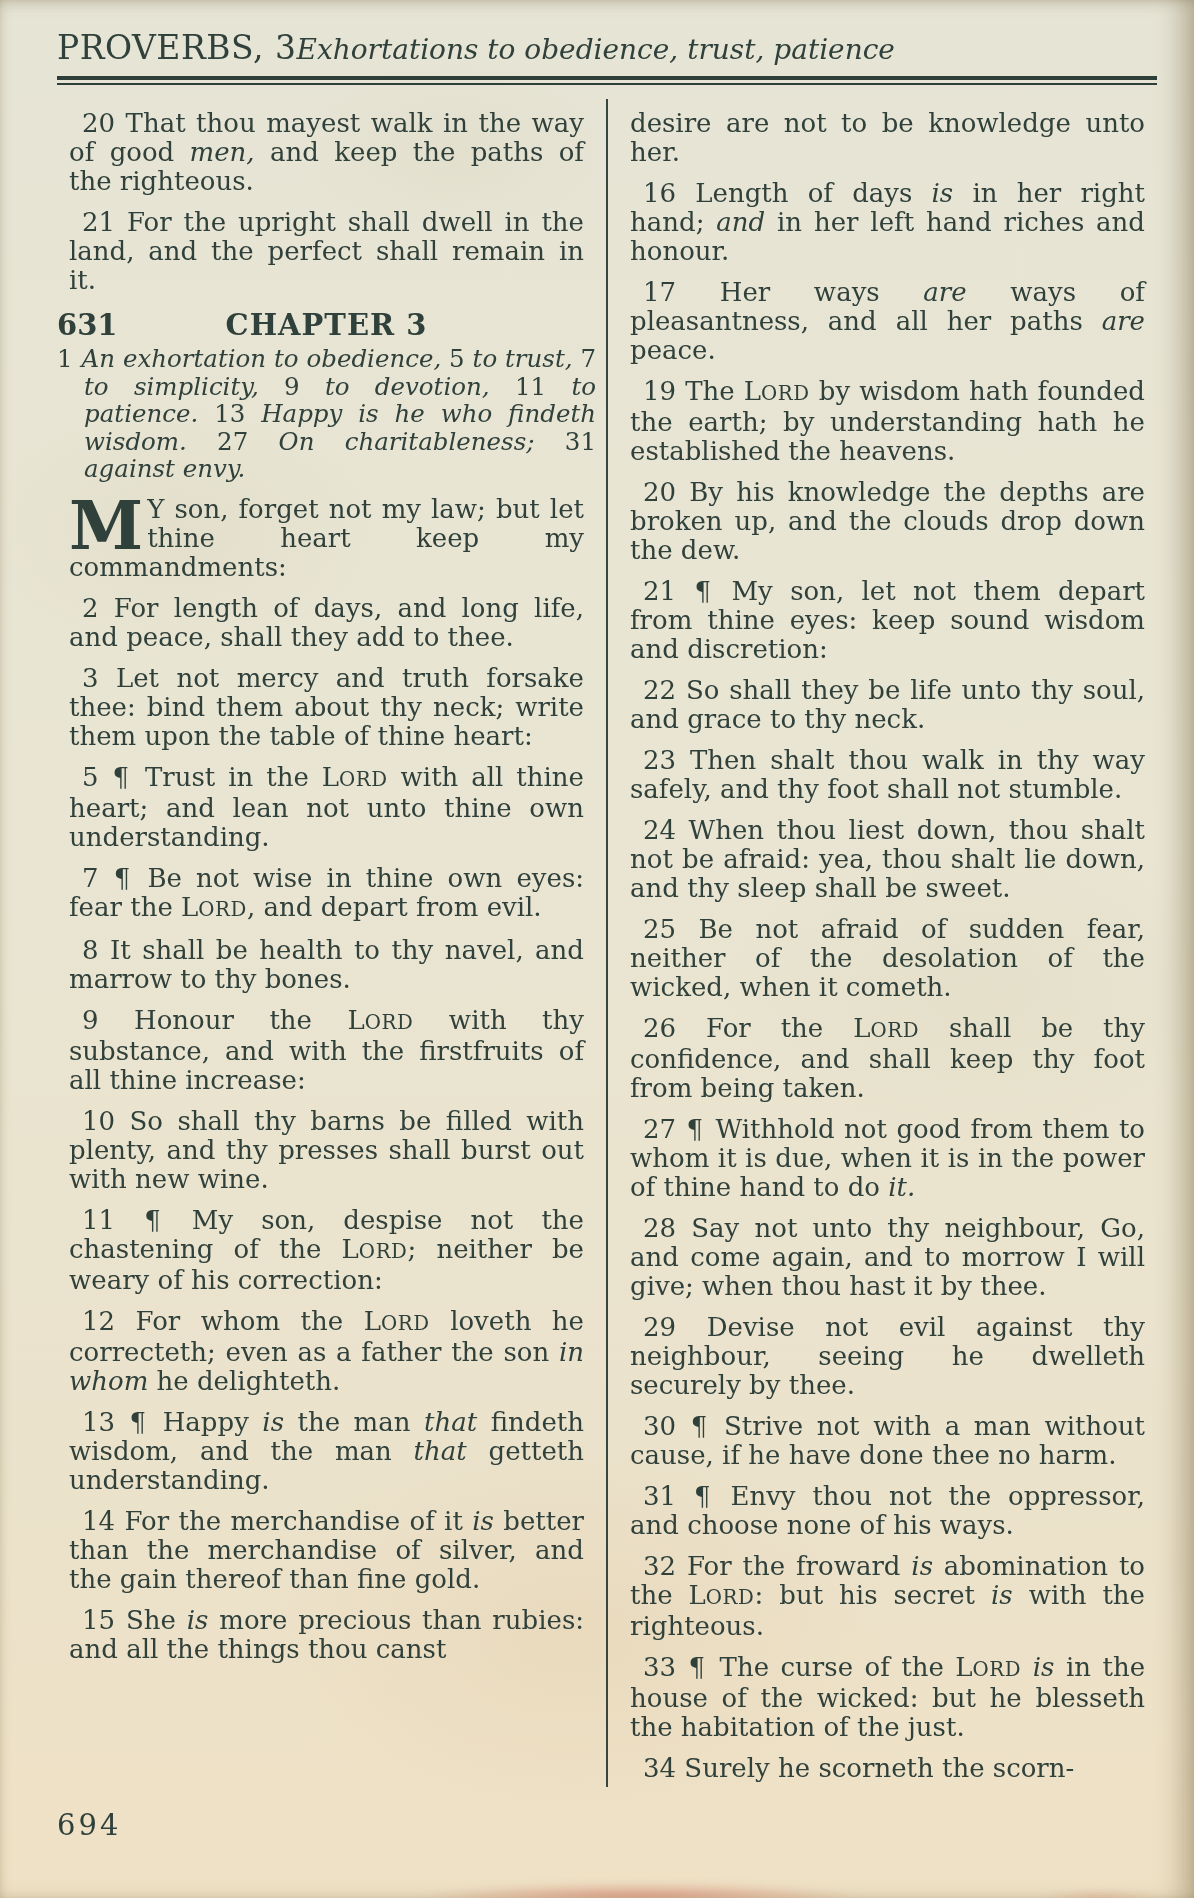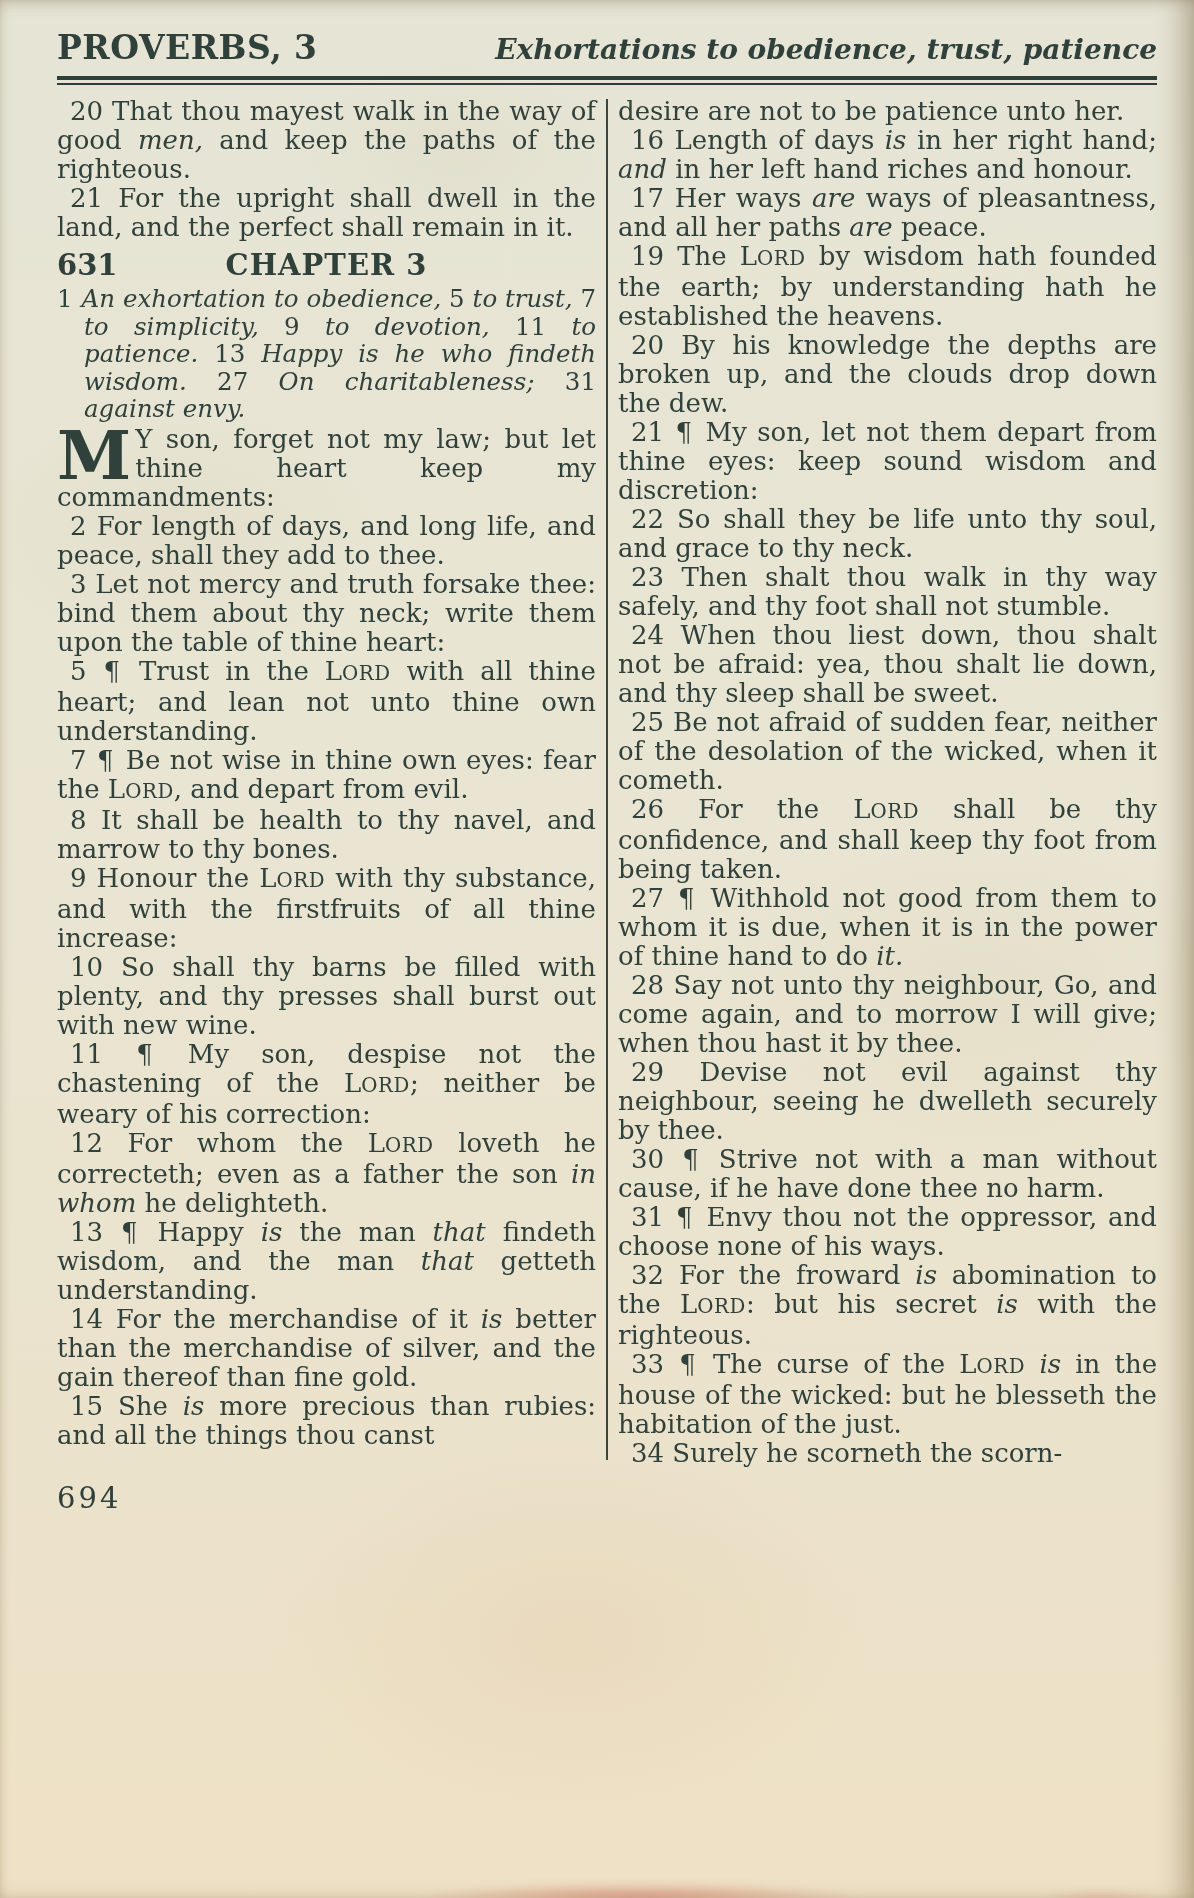--- a/index.html
+++ b/index.html
@@ -21,28 +21,28 @@
   }
   .edge-shadow{
     position:absolute;inset:0;pointer-events:none;z-index:6;
     box-shadow:
       inset -22px 0 28px -12px rgba(112,96,58,.45),
       inset 6px 0 12px -6px rgba(112,96,58,.22),
       inset 0 7px 14px -8px rgba(112,96,58,.30),
       inset 0 -6px 12px -8px rgba(150,110,70,.18);
   }
   .content{position:absolute;left:57px;top:28px;width:1100px;z-index:2;}
-  .header{display:flex;justify-content:space-between;align-items:baseline;
-    font-size:33px;font-weight:bold;letter-spacing:.5px;gap:25px;}
+  .header{display:flex;justify-content:flex-start;align-items:baseline;
+    font-size:33px;font-weight:normal;letter-spacing:.5px;}
   .running-head{font-style:italic;font-size:28px;letter-spacing:0;}
   .rule{margin-top:9px;height:3px;border-top:4px solid #2e3e39;border-bottom:2px solid #2e3e39;}
   .cols{display:flex;margin-top:12px;}
   .col{width:539px;text-align:justify;font-size:26px;line-height:29px;}
   .divider{width:2px;background:#37473f;margin:2px 10px 8px 10px;}
-  p.verse{margin:0;text-indent:13px;}
+  p.verse{margin:12px;text-indent:13px;}
   p.verse.cont{text-indent:0;}
   p.verse.has-dropcap{text-indent:0;}
   .dropcap{float:left;font-weight:bold;font-size:67px;line-height:55px;margin:3px 6px 0 0;letter-spacing:-2px;}
   .ch-head{position:relative;text-align:center;font-weight:bold;font-size:29px;line-height:36px;margin:5px 0 2px;text-indent:0;}
   .sec-num{position:absolute;left:0;top:0;}
   .ch-title{letter-spacing:1px;}
   .summary{margin:0 0 2px;font-style:italic;font-size:24.5px;line-height:27.5px;
     padding-left:27px;text-indent:-27px;text-align:justify;}
   .summary .rm{font-style:normal;}
   .sum-num{font-style:normal;margin-right:9px;}
@@ -94,21 +94,21 @@
             <p class="verse"><span class="vnum">12</span> For whom the <span class="lord">L<span class="ord">ORD</span></span> loveth he correcteth; even as a father the son <i>in whom</i> he delighteth.</p>
             <p class="verse"><span class="vnum">13</span> <span class="pilcrow">¶</span> Happy <i>is</i> the man <i>that</i> findeth wisdom, and the man <i>that</i> getteth understanding.</p>
             <p class="verse"><span class="vnum">14</span> For the merchandise of it <i>is</i> better than the merchandise of silver, and the gain thereof than fine gold.</p>
             <p class="verse"><span class="vnum">15</span> She <i>is</i> more precious than rubies: and all the things thou canst</p>
           </div>
       </div>
 
       <div class="divider"></div>
 
       <div class="col">
-        <p class="verse cont" id="cont-text">desire are not to be patience unto her.</p>
+        <p class="verse cont" id="cont-text">desire are not to be knowledge unto her.</p>
         <div id="slot-right-verses">
             <p class="verse"><span class="vnum">16</span> Length of days <i>is</i> in her right hand; <i>and</i> in her left hand riches and honour.</p>
             <p class="verse"><span class="vnum">17</span> Her ways <i>are</i> ways of pleasantness, and all her paths <i>are</i> peace.</p>
             <p class="verse"><span class="vnum">19</span> The <span class="lord">L<span class="ord">ORD</span></span> by wisdom hath founded the earth; by understanding hath he established the heavens.</p>
             <p class="verse"><span class="vnum">20</span> By his knowledge the depths are broken up, and the clouds drop down the dew.</p>
             <p class="verse"><span class="vnum">21</span> <span class="pilcrow">¶</span> My son, let not them depart from thine eyes: keep sound wisdom and discretion:</p>
             <p class="verse"><span class="vnum">22</span> So shall they be life unto thy soul, and grace to thy neck.</p>
             <p class="verse"><span class="vnum">23</span> Then shalt thou walk in thy way safely, and thy foot shall not stumble.</p>
             <p class="verse"><span class="vnum">24</span> When thou liest down, thou shalt not be afraid: yea, thou shalt lie down, and thy sleep shall be sweet.</p>
             <p class="verse"><span class="vnum">25</span> Be not afraid of sudden fear, neither of the desolation of the wicked, when it cometh.</p>

